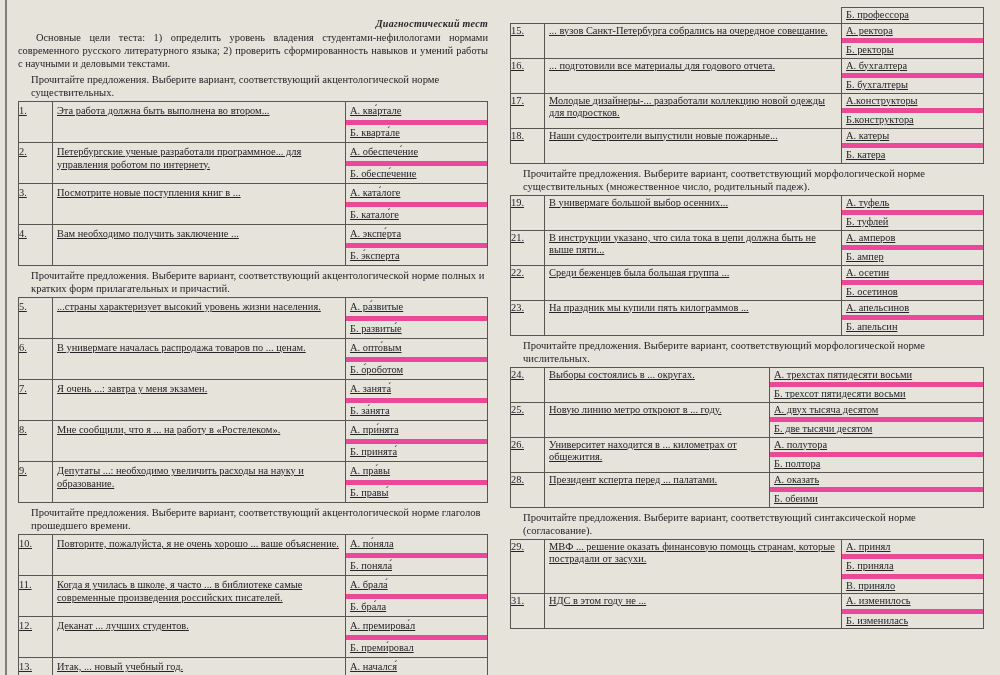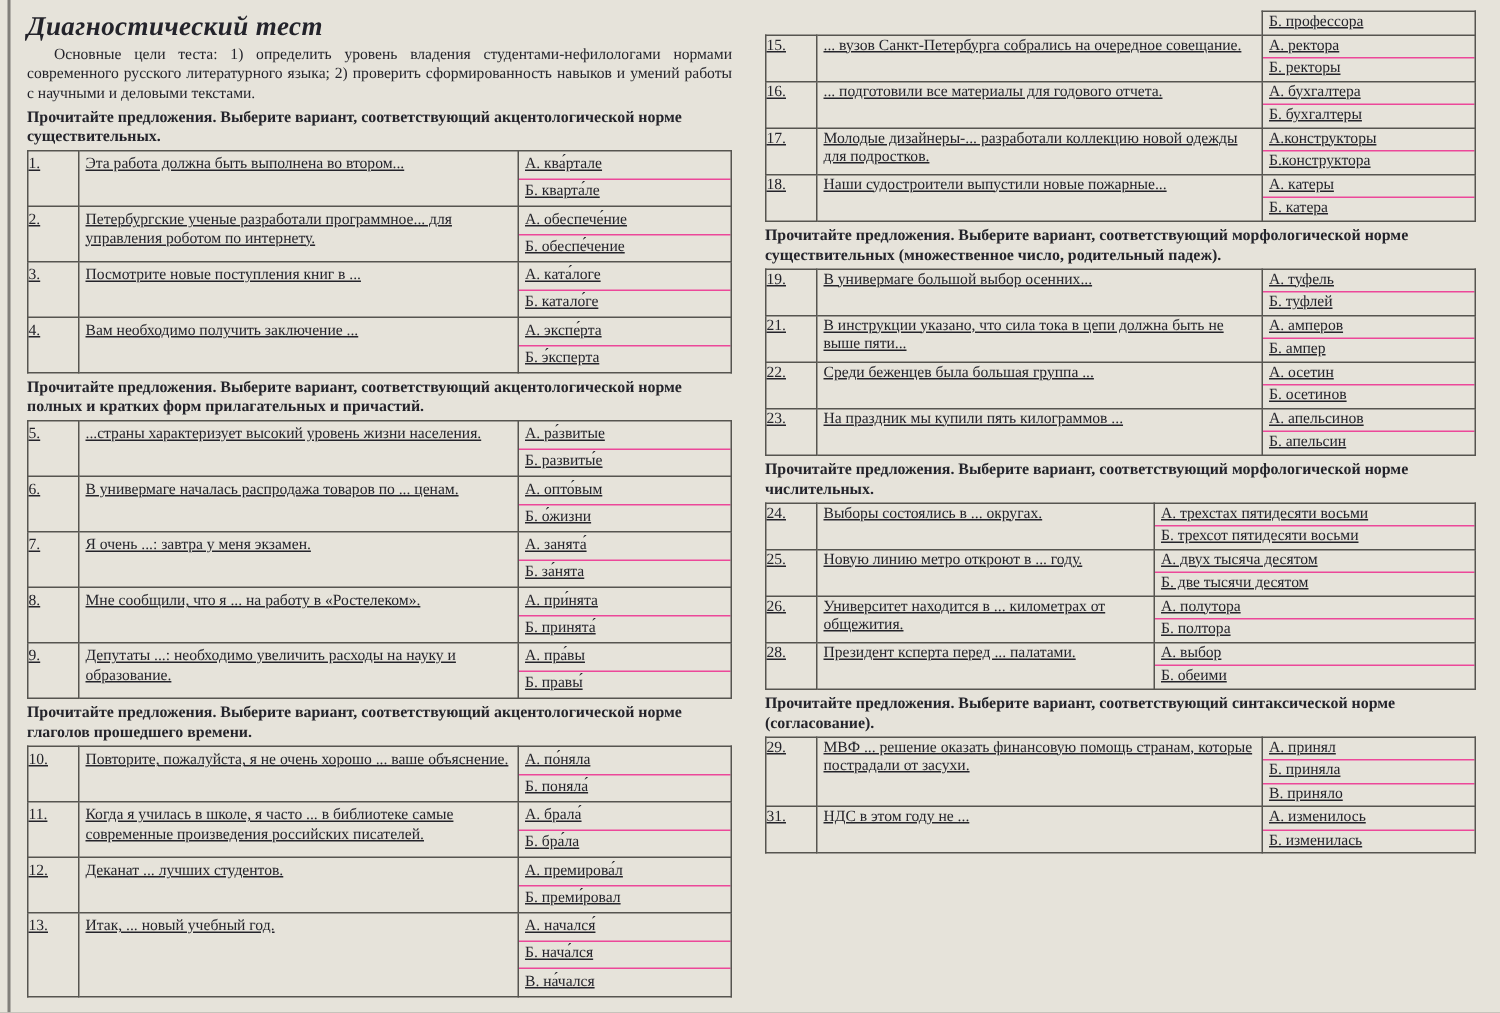--- a/index.html
+++ b/index.html
@@ -24,58 +24,58 @@
     left: 5px; top: 0; bottom: 0;
     width: 2px;
     background: #3c3b38;
     opacity: .6;
   }
   .page { width: 50%; }
   .page-left  { padding: 7px 12px 4px 18px; }
   .page-right { padding: 7px 16px 4px 10px; }
 
   .doc-title {
-    margin: 0 0 2px 0;
-    text-align: left;
+    margin: 11px 0 2px 0;
+    text-align: right;
     font-weight: bold;
     font-style: italic;
-    font-size: 18px;
+    font-size: 10px;
     letter-spacing: .3px;
   }
   .intro {
     margin: 0;
     font-size: 10.4px;
     line-height: 13px;
     text-align: justify;
     text-indent: 18px;
   }
   .section-header {
-    font-weight: bold;
+    font-weight: normal;
     font-size: 10.6px;
     line-height: 13px;
-    margin: 3px 0 2px 0;
+    margin: 3px 0 2px 13px;
   }
   table.qtable {
     width: 100%;
     border-collapse: collapse;
     table-layout: fixed;
     text-decoration: underline;
   }
   .qtable td {
     border: 1px solid #565550;
     vertical-align: top;
     font-size: 10.4px;
     line-height: 12.5px;
     padding: 1px 4px;
   }
   .qtable td.num  { width: 34px; padding-left: 0; }
   .qtable td.opts { width: 142px; padding: 0; }
   .qtable.wide td.opts { width: 214px; }
   .opt { padding: 1px 4px; }
-  .opt + .opt { border-top: 1px solid #ec4899; }
+  .opt + .opt { border-top: 5px solid #ec4899; }
   
   tr.cont td.num, tr.cont td.q { border: none; background: transparent; }
   
   .page-left .qtable td { padding-top: 3px; padding-bottom: 3px; }
   .page-left .opt { padding: 2.5px 4px; }
   .page-left .qtable td.opts { padding: 0; }
 </style>
 </head>
 <body>
 
@@ -130,21 +130,21 @@
               <td class="opts">
                 <div class="opt">А. ра́звитые</div>
                 <div class="opt">Б. развиты́е</div>
               </td>
             </tr>
             <tr>
               <td class="num">6.</td>
               <td class="q">В универмаге началась распродажа товаров по ... ценам.</td>
               <td class="opts">
                 <div class="opt">А. опто́вым</div>
-                <div class="opt">Б. о́жизни</div>
+                <div class="opt">Б. о́роботом</div>
               </td>
             </tr>
             <tr>
               <td class="num">7.</td>
               <td class="q">Я очень ...: завтра у меня экзамен.</td>
               <td class="opts">
                 <div class="opt">А. занята́</div>
                 <div class="opt">Б. за́нята</div>
               </td>
             </tr>
@@ -312,21 +312,21 @@
               <td class="q">Университет находится в ... километрах от общежития.</td>
               <td class="opts">
                 <div class="opt">А. полутора</div>
                 <div class="opt">Б. полтора</div>
               </td>
             </tr>
             <tr>
               <td class="num">28.</td>
               <td class="q">Президент ксперта перед ... палатами.</td>
               <td class="opts">
-                <div class="opt">А. выбор</div>
+                <div class="opt">А. оказать</div>
                 <div class="opt">Б. обеими</div>
               </td>
             </tr>
           </tbody>
         </table>
         <p class="section-header">Прочитайте предложения. Выберите вариант, соответствующий синтаксической норме (согласование).</p>
         <table class="qtable">
           <tbody>
             <tr>
               <td class="num">29.</td>

